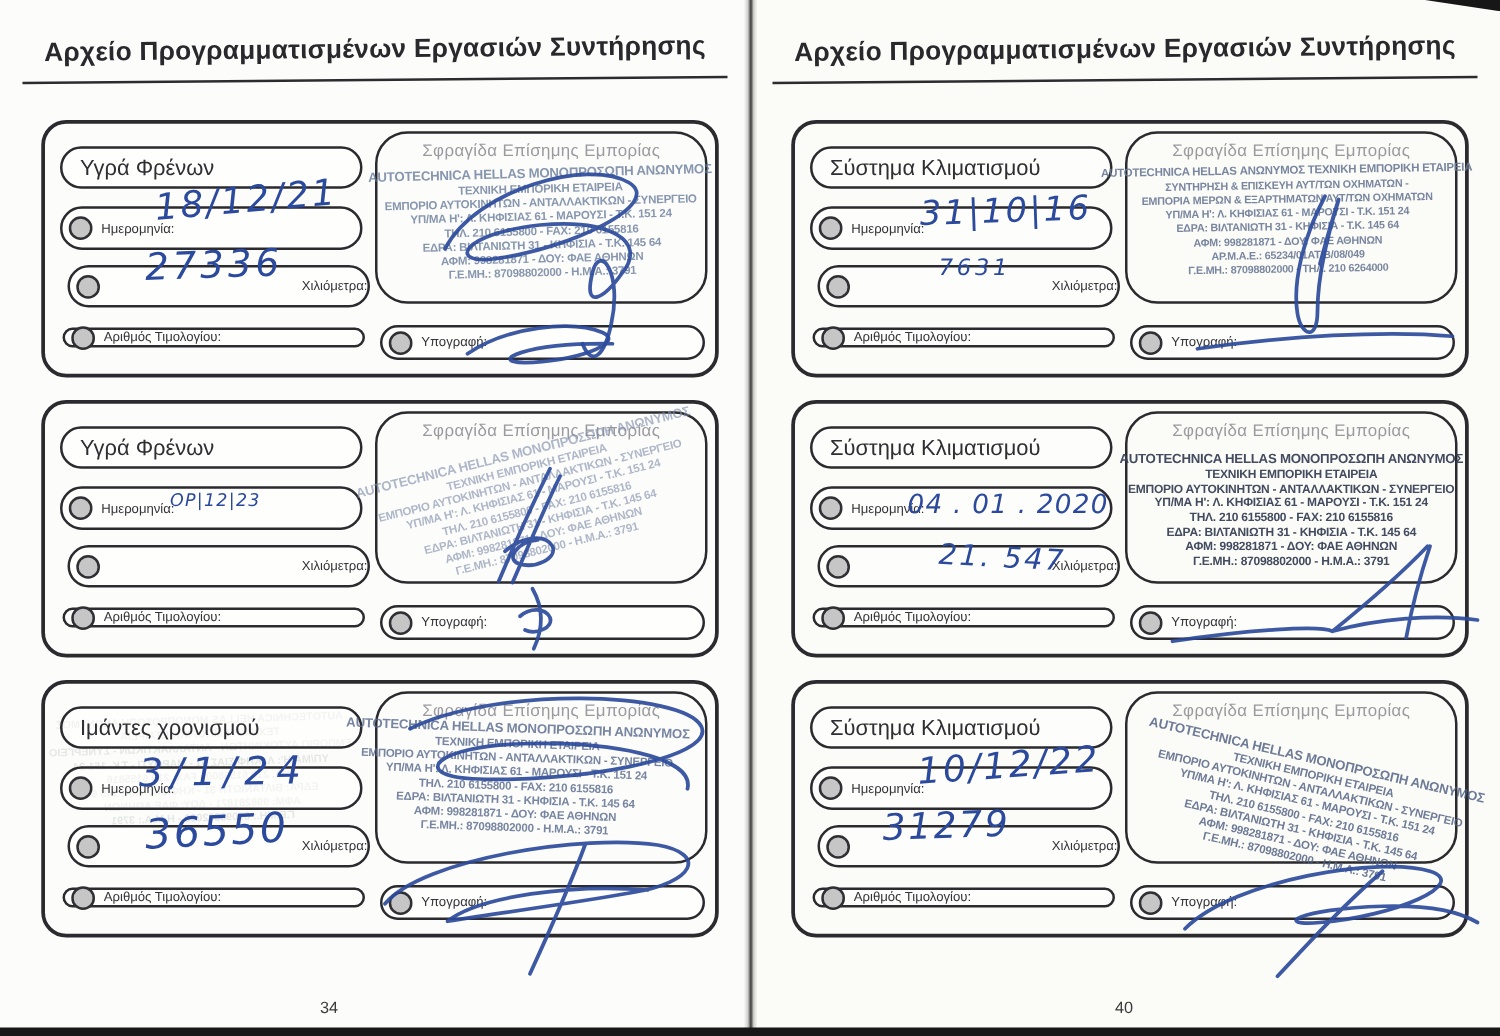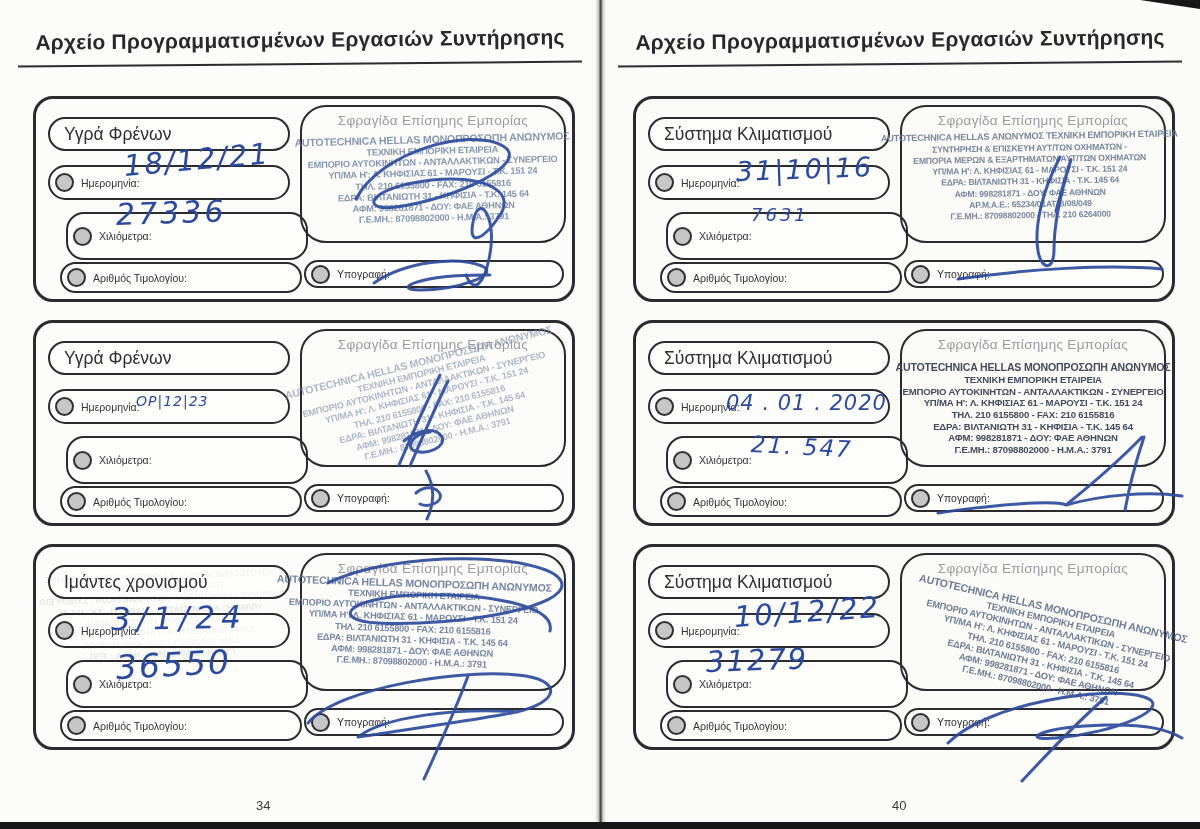--- a/index.html
+++ b/index.html
@@ -18,22 +18,22 @@
 
   
   .entry{position:absolute;left:33px;width:542px;height:206px;border:3px solid #2a2a2f;
          border-radius:20px;box-sizing:border-box;overflow:visible;}
   .e1{top:96px}.e2{top:320px}.e3{top:544px}
 
   .pill{position:absolute;border:2.5px solid #2a2a2f;border-radius:18px;background:rgba(255,255,255,.55);
         box-sizing:border-box;display:flex;align-items:center;}
   .service{left:12px;top:18px;width:242px;height:34px;font-size:17.5px;color:#2e2e33;padding-left:14px;}
   .f-date {left:12px;top:66px;width:242px;height:35px;}
-  .f-km   {left:30px;top:113px;width:242px;height:48px;}
-  .f-inv  {left:24px;top:163px;width:242px;height:31px;}
+  .f-km   {left:18px;top:113px;width:242px;height:34px;justify-content:space-between;}
+  .f-inv  {left:14px;top:163px;width:242px;height:16px;}
   .f-sig  {left:268px;top:161px;width:260px;height:28px;}
   .bullet{width:19px;height:19px;border-radius:50%;background:#c6c6c6;border:2px solid #2f2f34;
           margin-left:5px;margin-right:7px;flex:0 0 auto;box-sizing:border-box;}
   .flabel{font-size:10.5px;color:#333338;white-space:nowrap;}
 
   
   .stampbox{position:absolute;left:264px;top:6px;width:266px;height:138px;border:2.5px solid #2a2a2f;
             border-radius:26px;box-sizing:border-box;overflow:visible;}
   .stamp-header{margin-top:6px;text-align:center;font-size:13.5px;color:#9a9aa0;letter-spacing:.3px;}
   .stamp{position:absolute;left:-26px;right:-26px;text-align:center;font-weight:700;

